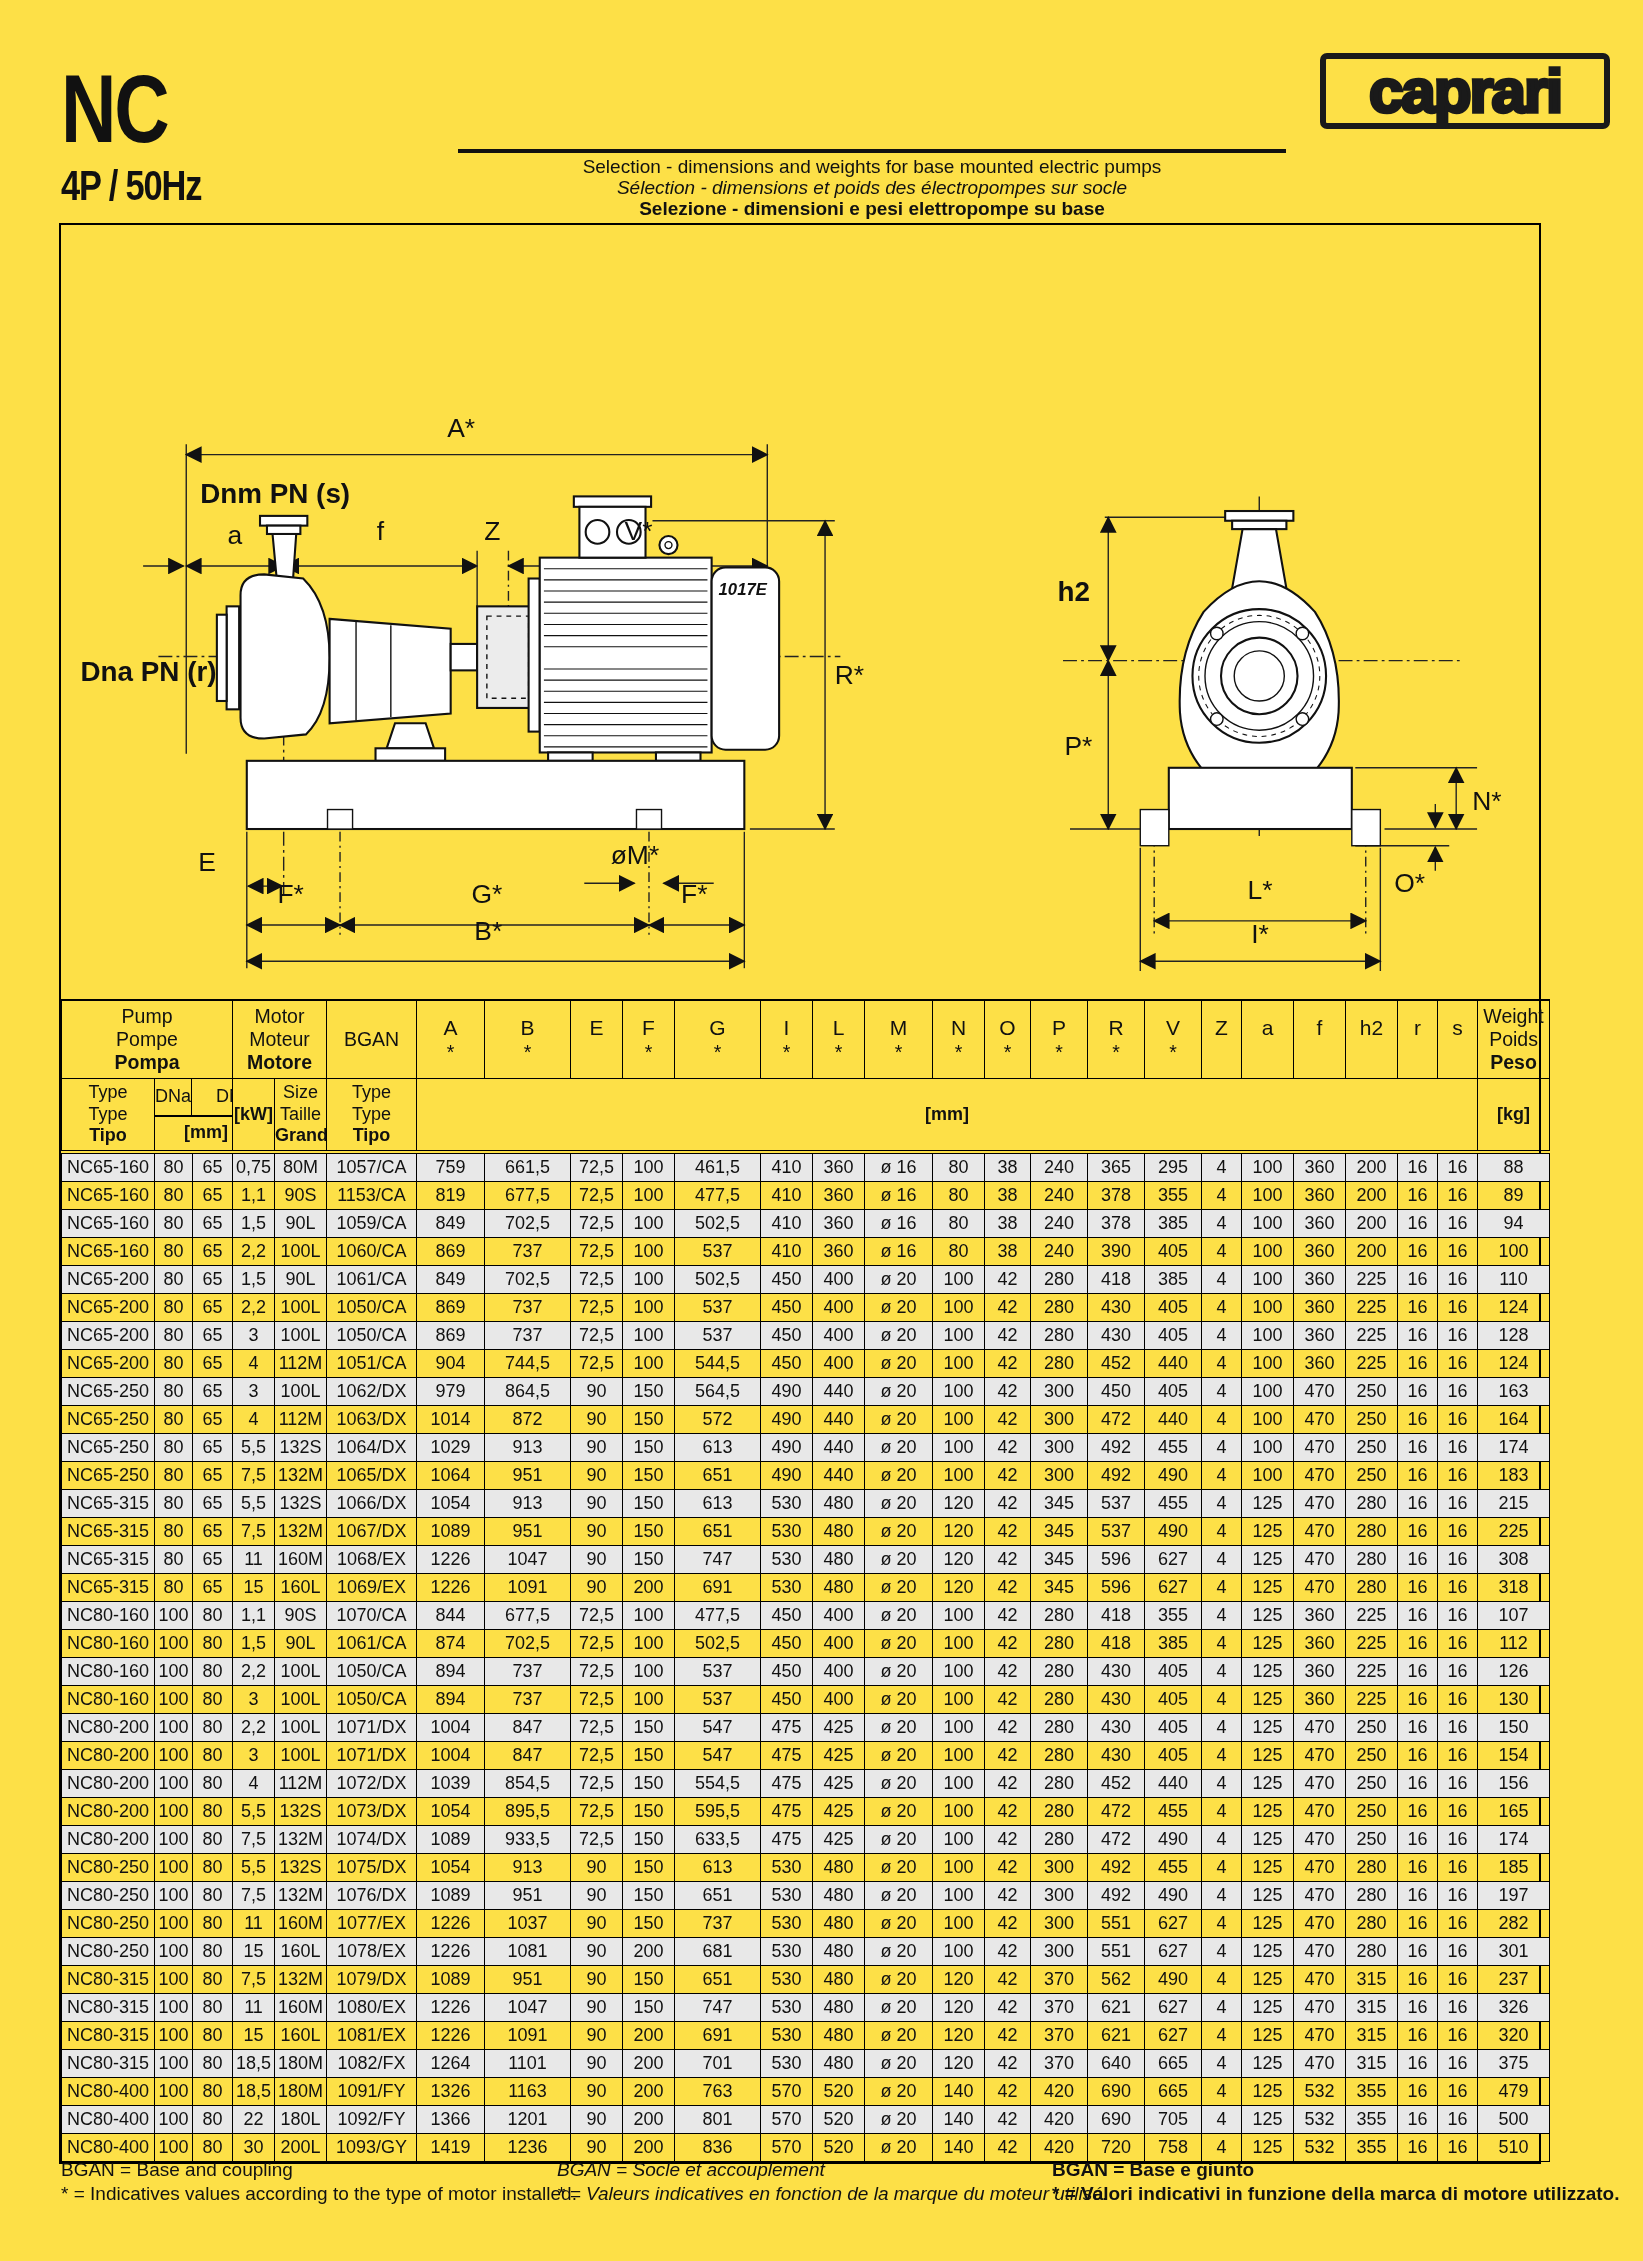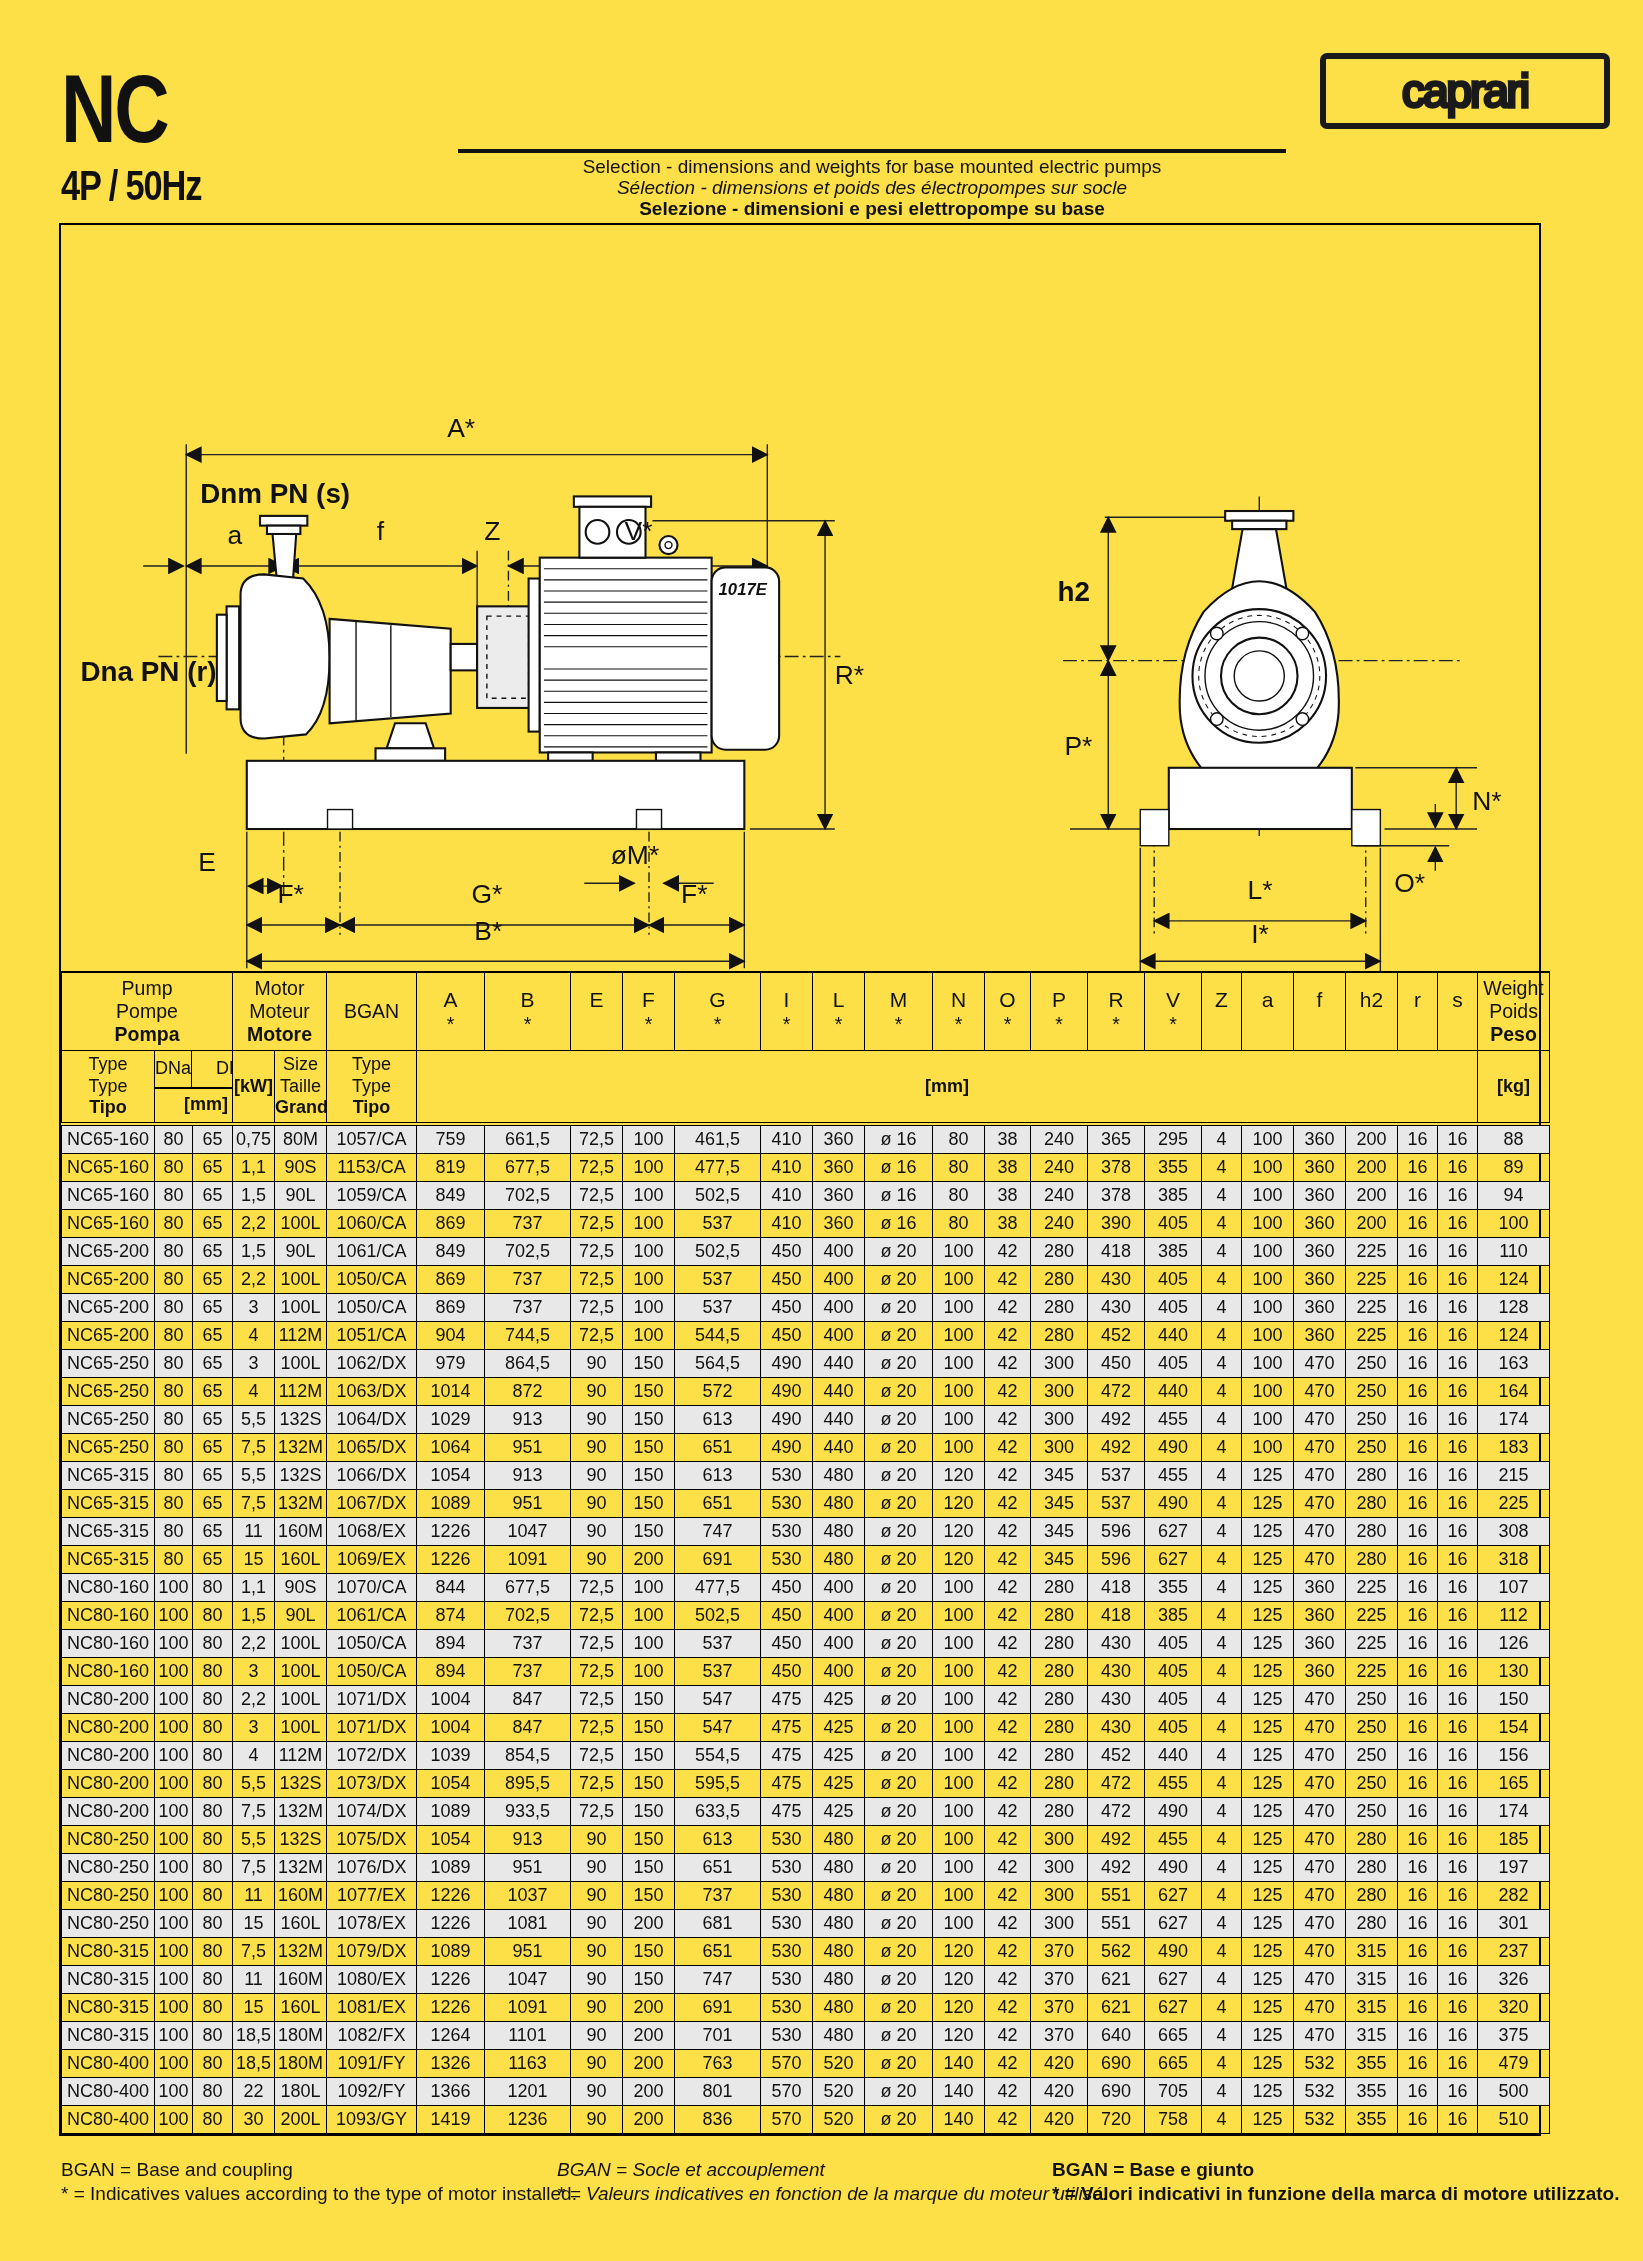--- a/index.html
+++ b/index.html
@@ -9,31 +9,31 @@
   .product{position:absolute;left:61px;top:61px;font-size:96px;font-weight:bold;
            letter-spacing:-2.8px;transform:scaleX(0.80);transform-origin:left top;line-height:1;}
   .variant{position:absolute;left:61px;top:164px;font-size:43px;font-weight:bold;
            letter-spacing:-1.4px;transform:scaleX(0.80);transform-origin:left top;line-height:1;}
   .toprule{position:absolute;left:458px;top:149px;width:828px;height:3.5px;background:#111;}
   .subtitle{position:absolute;left:458px;top:156px;width:828px;text-align:center;line-height:21px;font-size:19px;}
   .subtitle .it{font-style:italic;}
   .subtitle .bd{font-weight:bold;}
   .logo{position:absolute;left:1320px;top:53px;width:278px;height:64px;border:6.3px solid #1a1a1a;
         border-radius:7px;text-align:center;}
-  .logo span{display:block;font-size:46px;font-weight:normal;letter-spacing:-2.1px;line-height:64px;
+  .logo span{display:block;font-size:62px;font-weight:bold;letter-spacing:-2.1px;line-height:64px;
              -webkit-text-stroke:3.5px #1a1a1a;color:#1a1a1a;}
   
   .main-box{position:absolute;left:59px;top:223px;width:1478px;border:2.8px solid #000;}
   .diagram-area{position:relative;width:1478px;height:746px;}
   .diagram-title{position:absolute;left:0;top:7px;width:100%;text-align:center;font-size:21px;line-height:25px;}
   .diagram-title .it{font-style:italic;}
   .diagram-title .bd{font-weight:bold;}
   .dwg{position:absolute;left:0;top:0;}
   
-  table{border-collapse:collapse;table-layout:fixed;width:100%;border-top:2.1px solid #000;}
+  table{border-collapse:collapse;table-layout:fixed;width:100%;border-top:2.1px solid #000;margin-top:28px;}
   th,td{border:1.4px solid #000;text-align:center;vertical-align:middle;padding:0;
         font-weight:normal;overflow:hidden;white-space:nowrap;}
   thead tr.h1 th{height:77px;font-size:19.5px;line-height:23px;}
   thead tr.h2 th{height:71px;font-size:18px;line-height:21.6px;border-bottom:4.2px double #000;}
   th .it{}
   th .bd{font-weight:bold;}
   th.dimh div{line-height:24px;font-size:21px;}
   th.dimh .star{font-size:19.5px;}
   .dn-grid{display:grid;grid-template-rows:38px 32px;height:100%;}
   .dn-top{display:grid;grid-template-columns:1fr 1fr;border-bottom:2.1px solid #000;align-items:center;gap:24px;}

